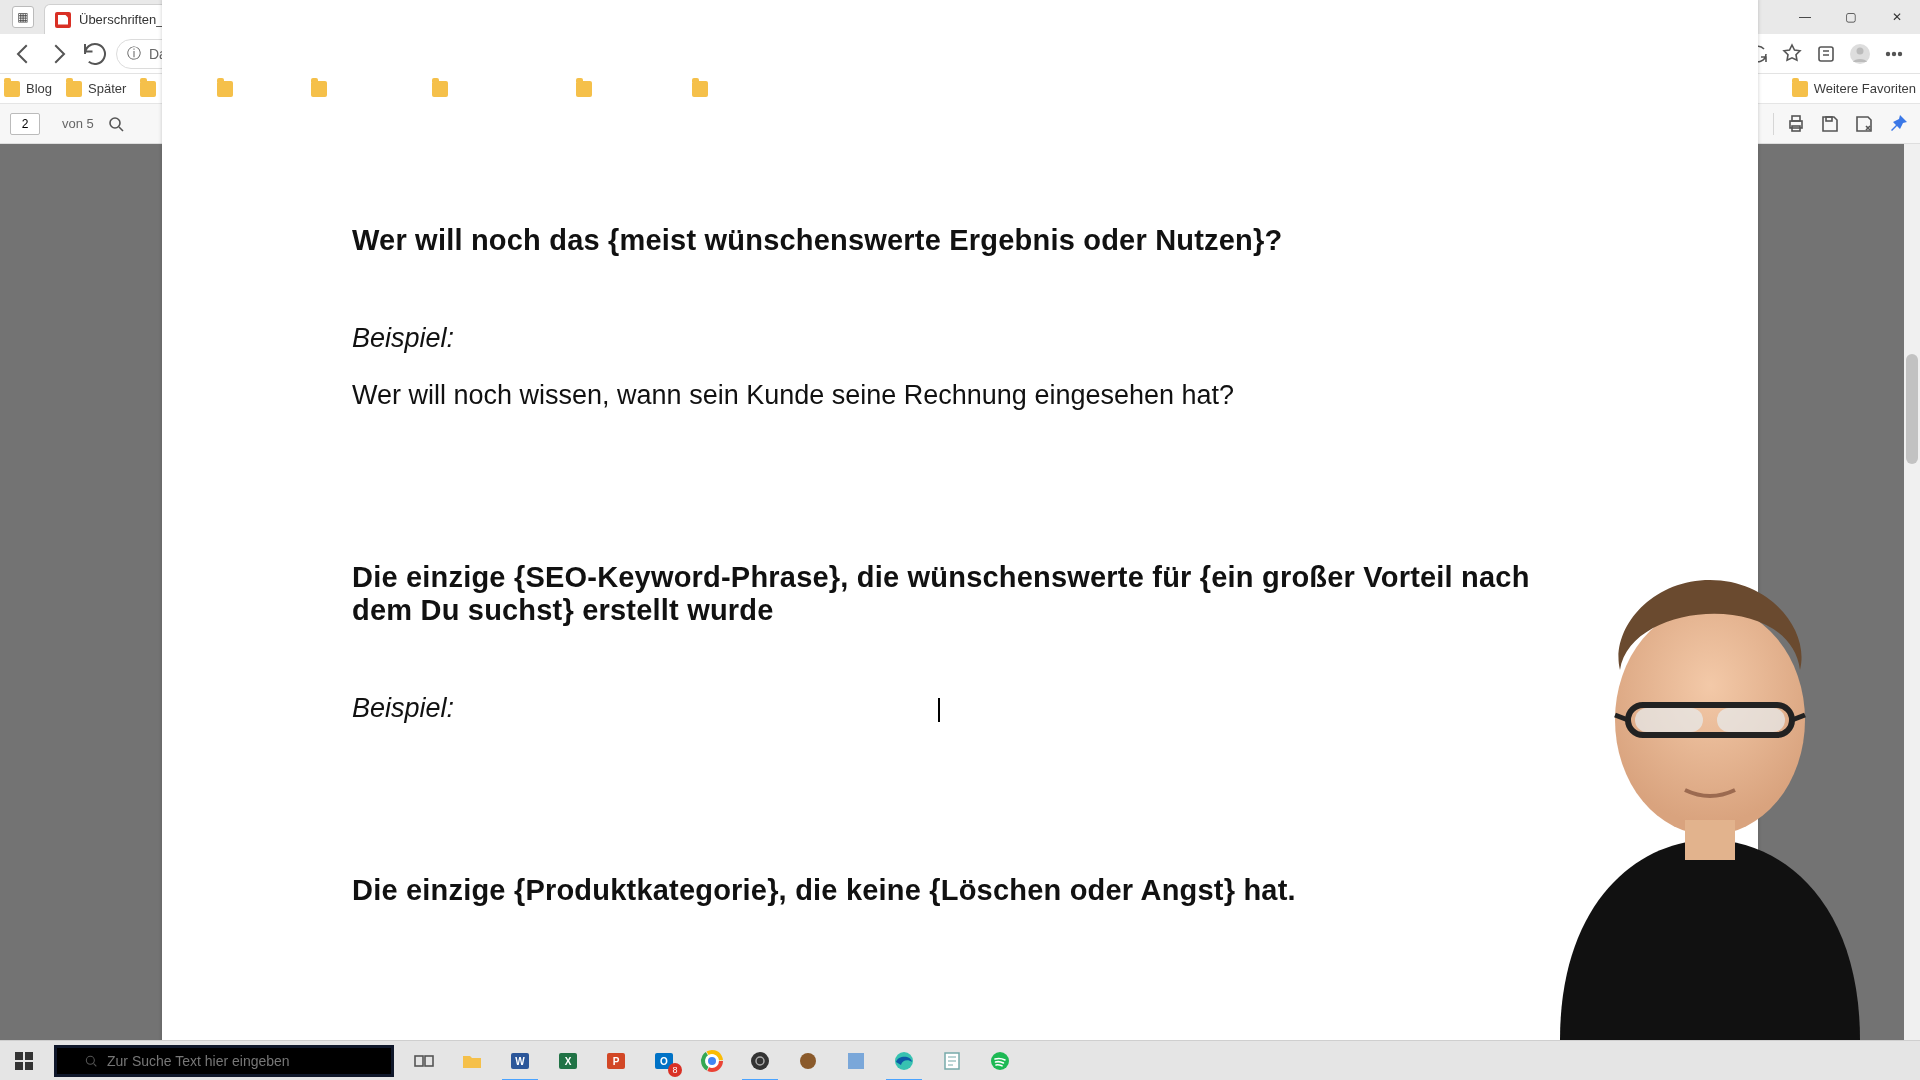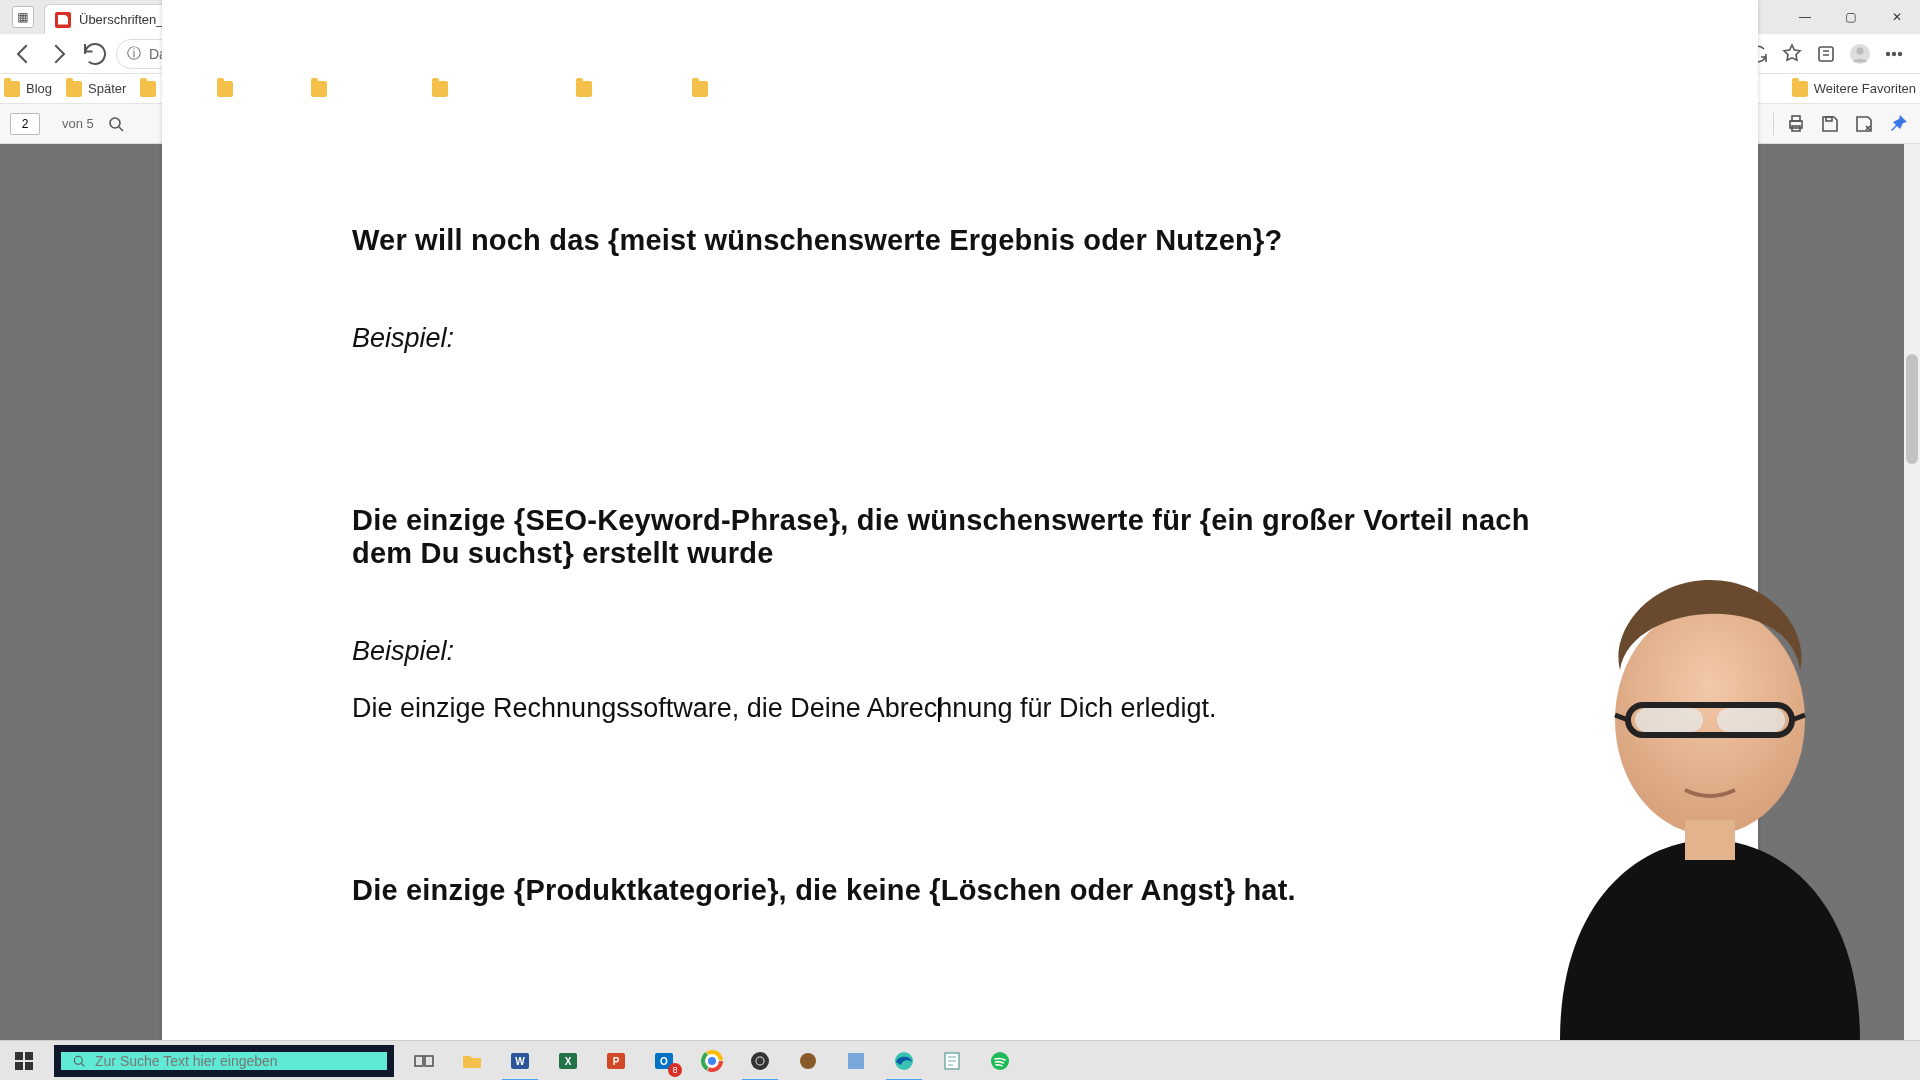--- a/index.html
+++ b/index.html
@@ -56,21 +56,21 @@
   .scrolltrack{position:absolute; right:0; top:0; width:16px; height:100%; background:#f0f0f0;}
   .scrollthumb{position:absolute; right:2px; width:12px; background:#c2c2c2; border-radius:6px; top:210px; height:110px;}
   
   .webcam{position:absolute; right:0; bottom:40px; width:420px; height:500px; overflow:hidden;}
   .webcam svg{width:100%;height:100%;}
   
   .taskbar{position:absolute; left:0; bottom:0; width:100%; height:40px; background:#e5e5e5; display:flex; align-items:center; border-top:1px solid #cfcfcf;}
   .start{width:48px;height:40px;display:flex;align-items:center;justify-content:center;}
   .start .wlogo{width:18px;height:18px;display:grid;grid-template-columns:1fr 1fr;grid-template-rows:1fr 1fr;gap:2px;}
   .start .wlogo span{background:#333;}
-  .search{flex:0 0 340px; height:32px; margin:4px 6px; background:#5eead4; border:7px solid #0f172a; display:flex; align-items:center; gap:8px; padding:0 10px; font-size:14px; color:#777;}
+  .search{flex:0 0 340px; height:32px; margin:4px 6px; background:#000000; border:3px solid #0f172a; display:flex; align-items:center; gap:8px; padding:0 26px; font-size:14px; color:#777;}
   .tbicons{display:flex; align-items:center; height:40px;}
   .tb{width:48px;height:40px;display:flex;align-items:center;justify-content:center;position:relative;}
   .tb.active::after{content:"";position:absolute;left:6px;right:6px;bottom:0;height:2px;background:#4aa3ff;}
   .tb .badge{position:absolute; right:6px; bottom:4px; min-width:14px; height:14px; border-radius:7px; background:#d93025; color:#fff; font-size:9px; display:flex; align-items:center; justify-content:center; padding:0 3px;}
   .tb svg{width:24px;height:24px;}
   .taskbar .flex{flex:1;}
   
   .sicon{stroke:#555; fill:none; stroke-width:1.6;}
 </style>
 </head>
@@ -308,24 +308,24 @@
           <path d="M14 3l7 7-4 1-3 6-3-3-5 5-1-1 5-5-3-3 6-3z"></path>
         </svg>
       </div>
   </div>
 </div>
 
 <div class="viewer">
   <div class="page">
     <div class="h-bold">Wer will noch das {meist wünschenswerte Ergebnis oder Nutzen}?</div>
     <div class="lbl">Beispiel:</div>
+    <div class="body">Wer will noch wissen, wann sein Kunde seine Rechnung eingesehen hat?</div>
 
     <div class="h-bold gap-big">Die einzige {SEO-Keyword-Phrase}, die wünschenswerte für {ein großer Vorteil nach dem Du suchst} erstellt wurde</div>
     <div class="lbl">Beispiel:</div>
-    <div class="body">Die einzige Rechnungssoftware, die Deine Abrechnung für Dich erledigt.</div>
 
     <div class="h-bold gap-big">Die einzige {Produktkategorie}, die keine {Löschen oder Angst} hat.</div>
   </div>
   <div class="cursor"></div>
   <div class="scrolltrack">
     <div class="scrollthumb"></div>
   </div>
 </div>
 
 <div class="webcam">

